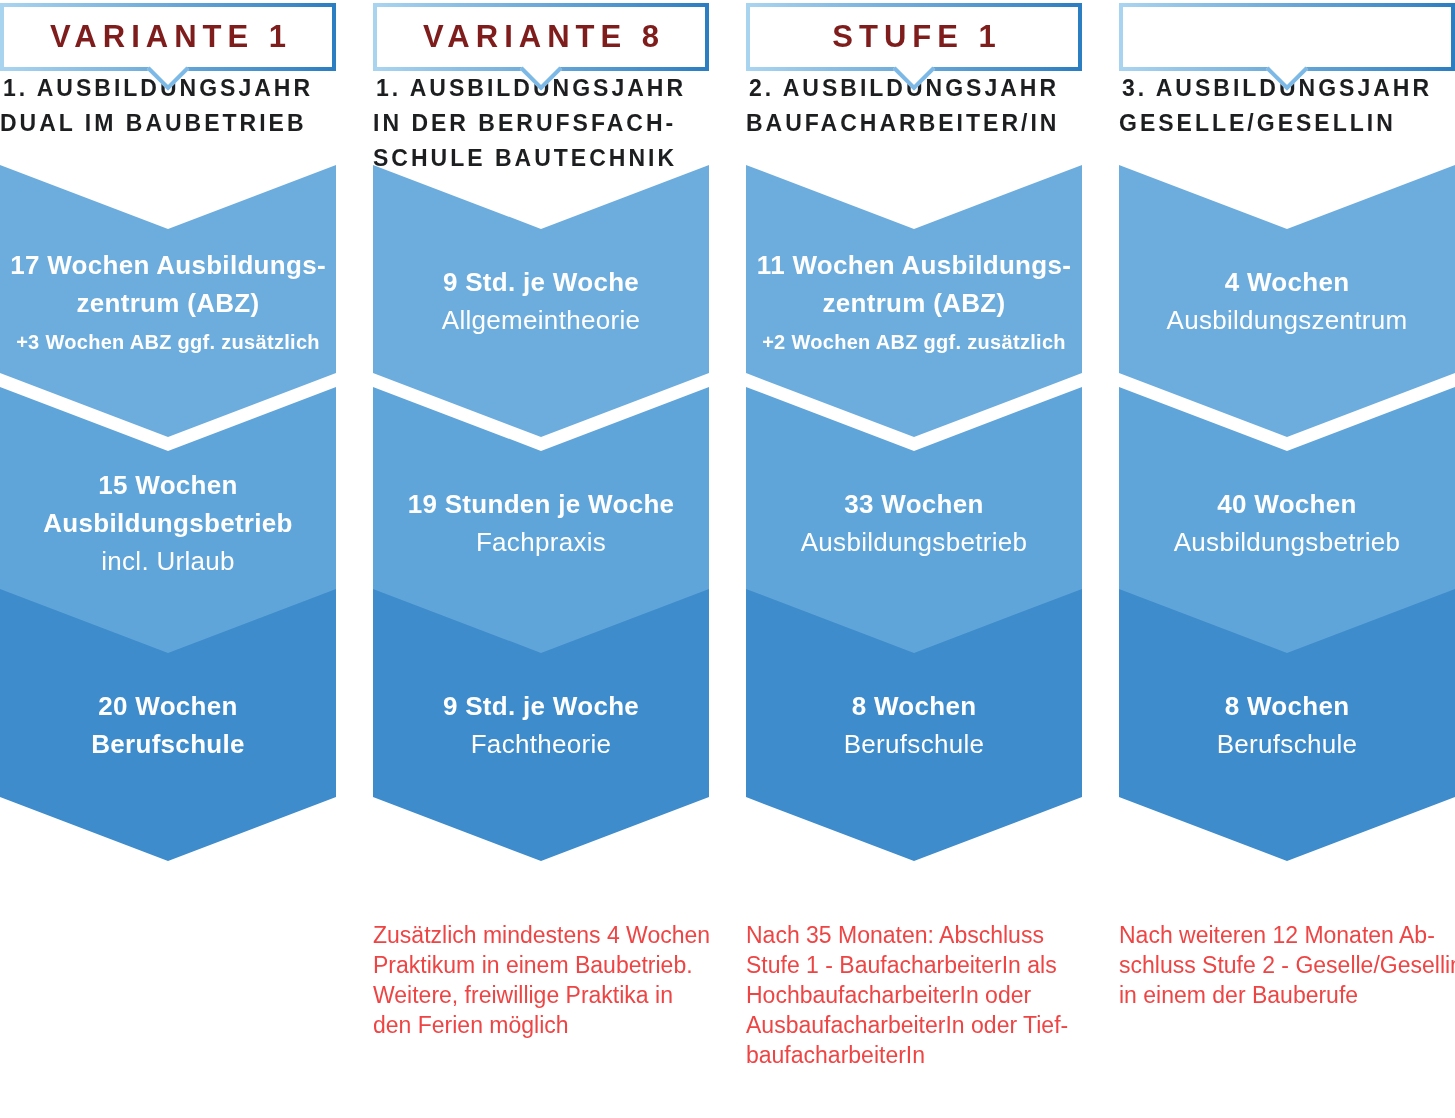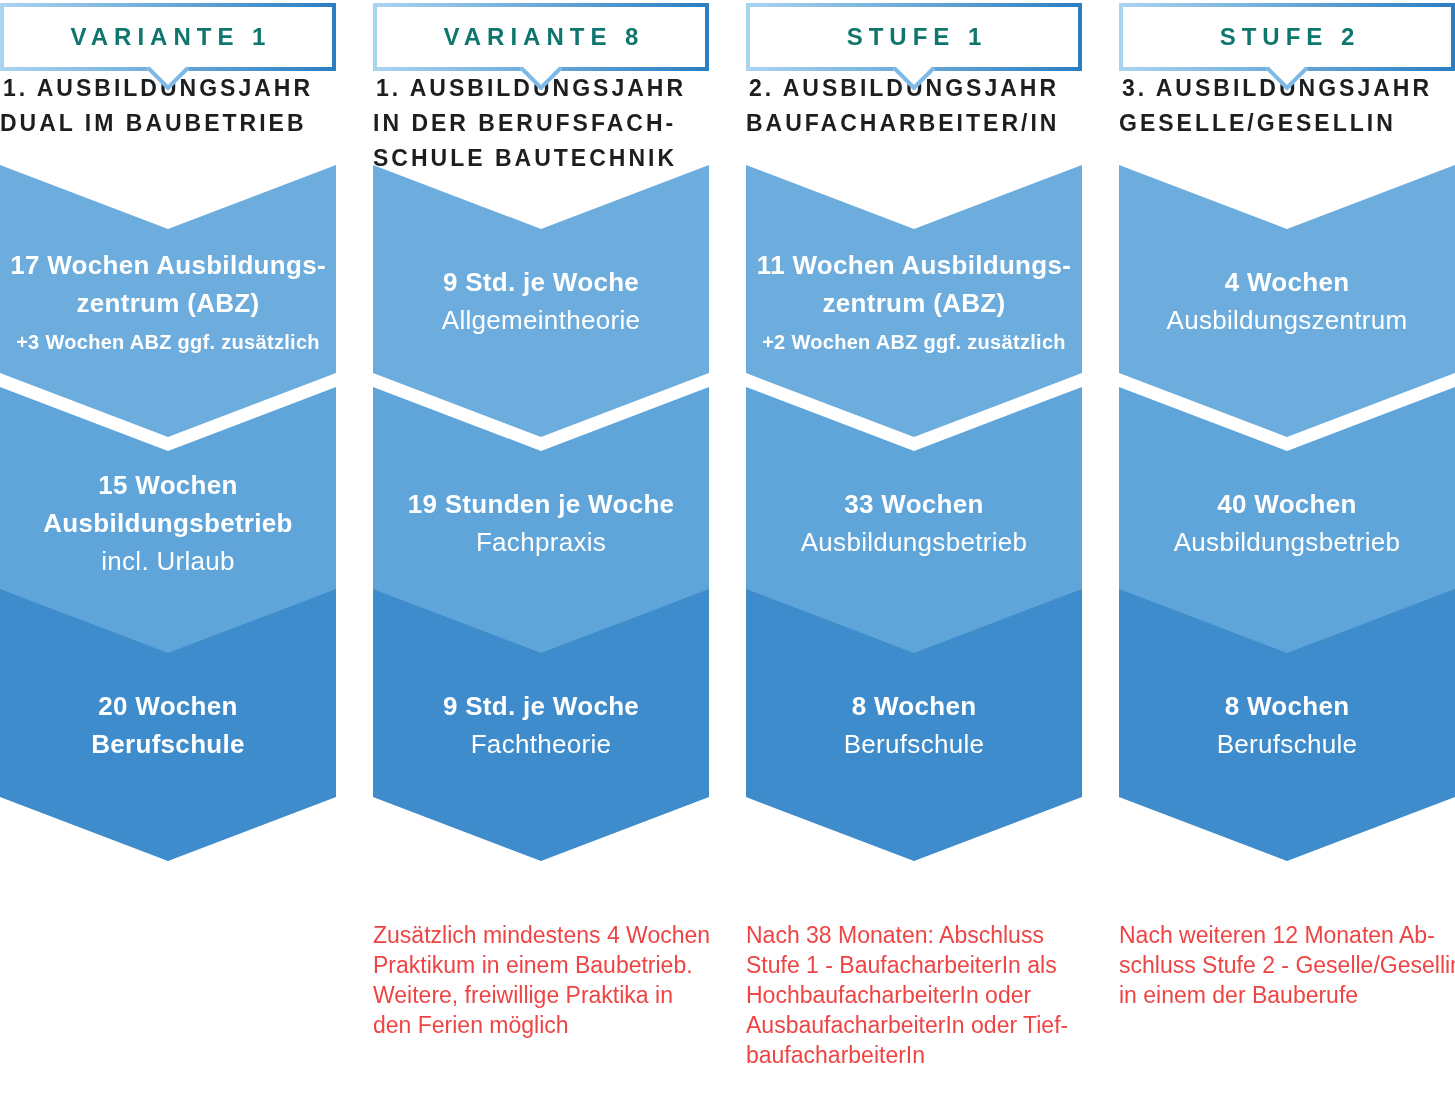--- a/index.html
+++ b/index.html
@@ -5,21 +5,21 @@
   html,body{margin:0;padding:0;background:#fff;}
   body{width:1455px;height:1118px;overflow:hidden;
        font-family:"Liberation Sans",sans-serif;color:#1d1e20;}
   .grid{display:grid;grid-template-columns:repeat(4,336px);column-gap:37px;width:1455px;}
   .col{position:relative;padding-top:3px;}
   
   .head{position:relative;height:68px;box-sizing:border-box;background:#fff;
         border:4px solid #6fb0e0;
         border-image:linear-gradient(90deg,#a9d4f0,#2b7ec2) 1;
         display:flex;align-items:center;justify-content:center;}
-  .head-label{font-size:24px;font-weight:700;letter-spacing:6px;text-indent:6px;color:#0f766e;white-space:nowrap;}
+  .head-label{font-size:31px;font-weight:700;letter-spacing:6px;text-indent:6px;color:#7f1d1d;white-space:nowrap;}
   .tail{position:absolute;left:50%;bottom:0;width:26px;height:26px;background:#fff;
         border-right:4px solid #7cb9e6;border-bottom:4px solid #7cb9e6;
         transform:translateX(-50%) translateY(58%) rotate(45deg);}
   
   .subtitle{height:94px;text-align:left;font-weight:700;
             font-size:23px;line-height:35px;letter-spacing:3px;text-indent:3px;
             white-space:pre-line;color:#1d1e20;}
   
   .chevrons{position:relative;height:711px;}
   .chev{position:absolute;left:0;width:100%;height:272px;display:flex;
@@ -129,31 +129,30 @@
         </div>
       </div>
       <div class="chev chev-3">
         <div class="chev-text">
           <div class="l-b">8 Wochen</div>
           <div class="l-r">Berufschule</div>
         </div>
       </div>
     </div>
     <div class="footer">
-      <span>Nach 38 Monaten: Abschluss</span><br>
+      <span>Nach 35 Monaten: Abschluss</span><br>
       <span>Stufe 1 - </span><span class="fb">BaufacharbeiterIn</span><span> als</span><br>
       <span class="fb">HochbaufacharbeiterIn</span><span> oder</span><br>
       <span class="fb">AusbaufacharbeiterIn</span><span> oder </span><span class="fb">Tief-</span><br>
       <span class="fb">baufacharbeiterIn</span>
     </div>
   </section>
 
   <section class="col">
     <header class="head">
-      <span class="head-label">STUFE 2</span>
       <span class="tail"></span>
     </header>
     <div class="subtitle">3. AUSBILDUNGSJAHR
 GESELLE/GESELLIN</div>
     <div class="chevrons">
       <div class="chev chev-1">
         <div class="chev-text">
           <div class="l-b">4 Wochen</div>
           <div class="l-r">Ausbildungszentrum</div>
         </div>

